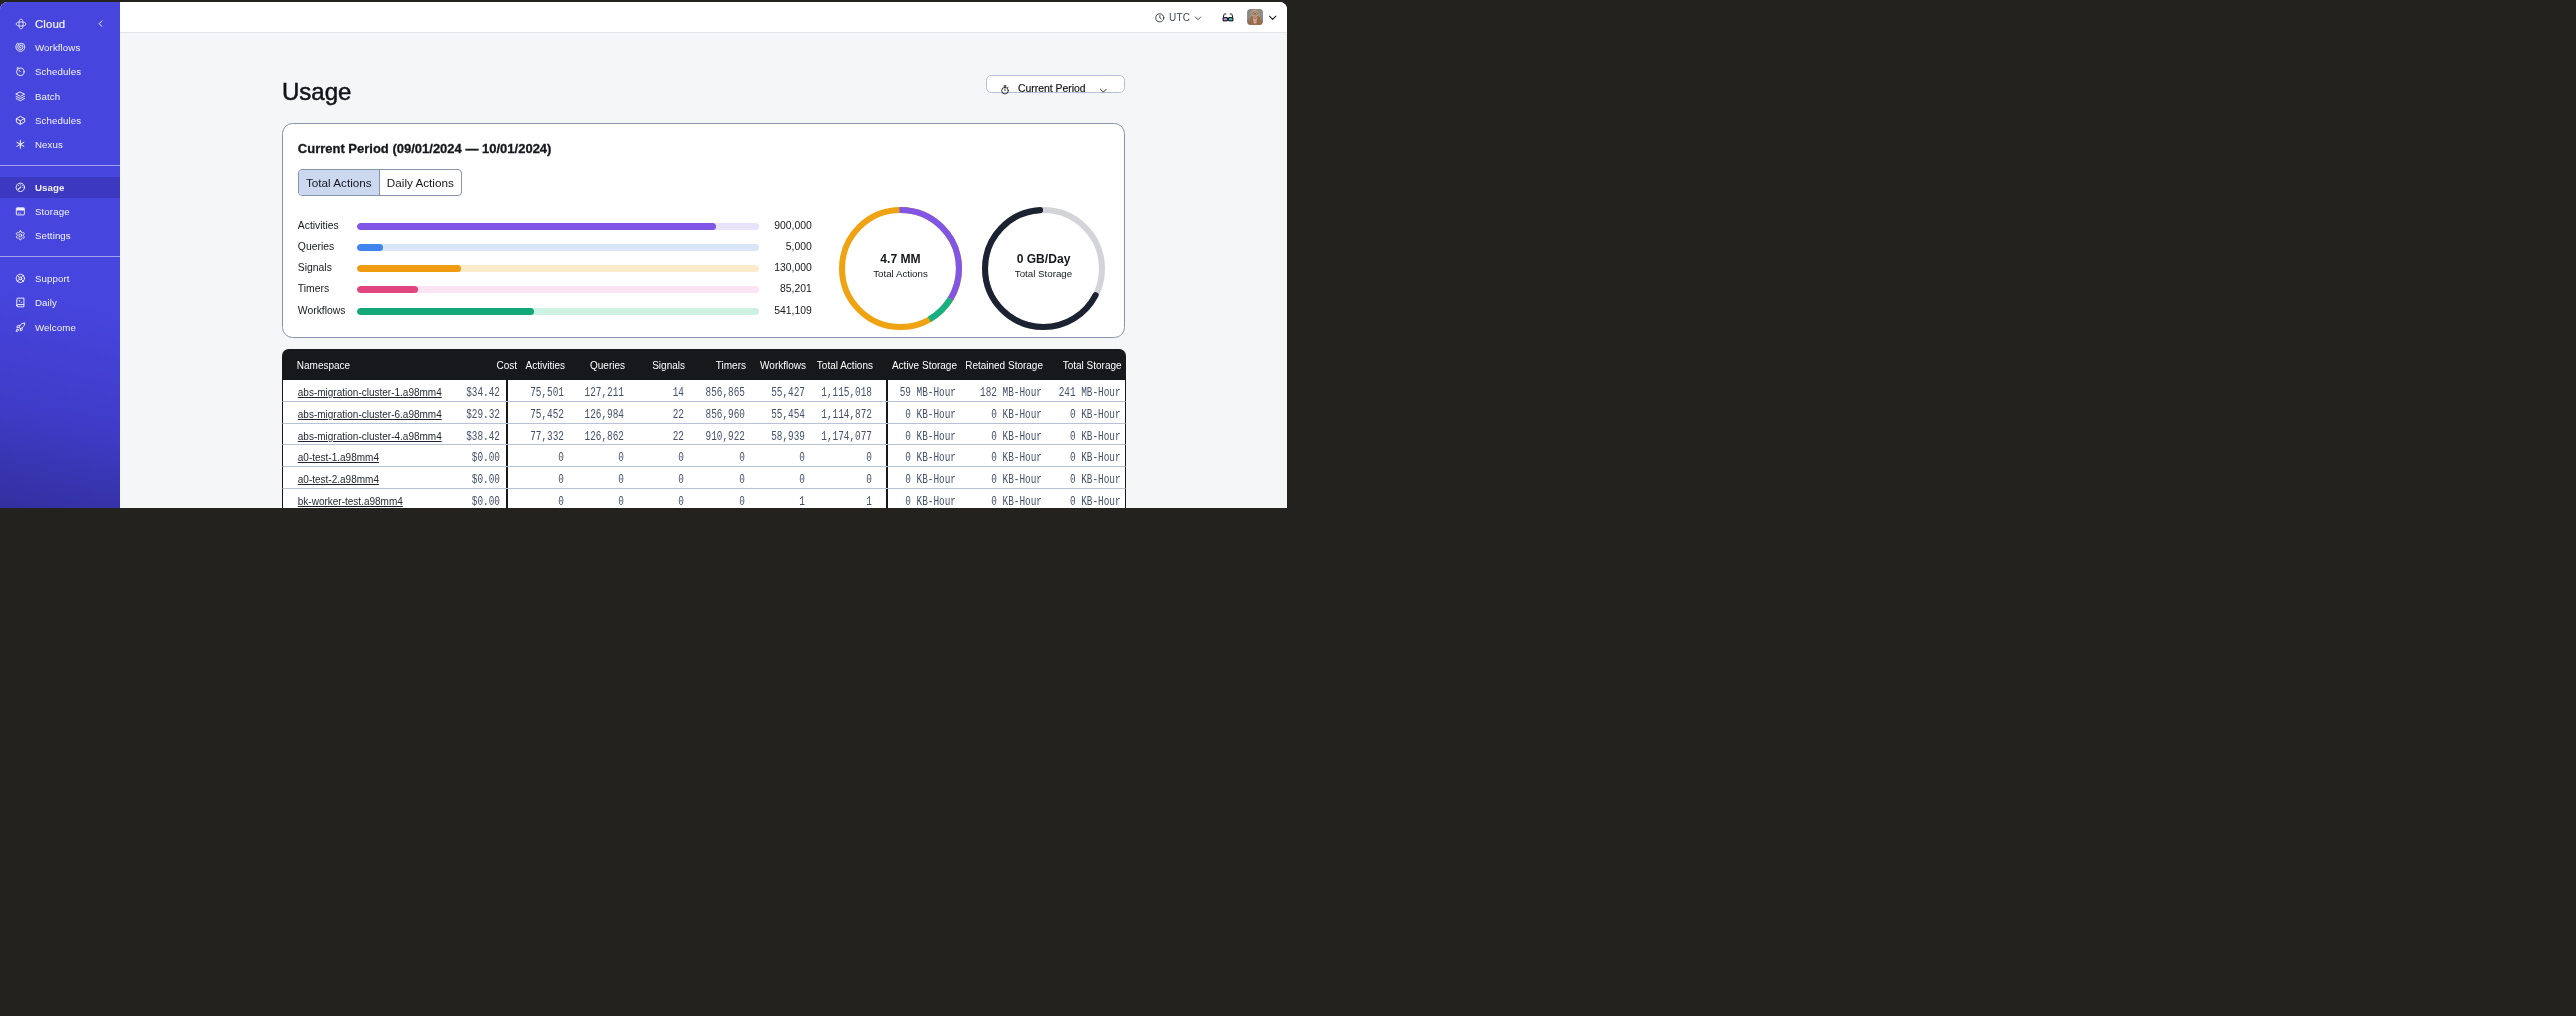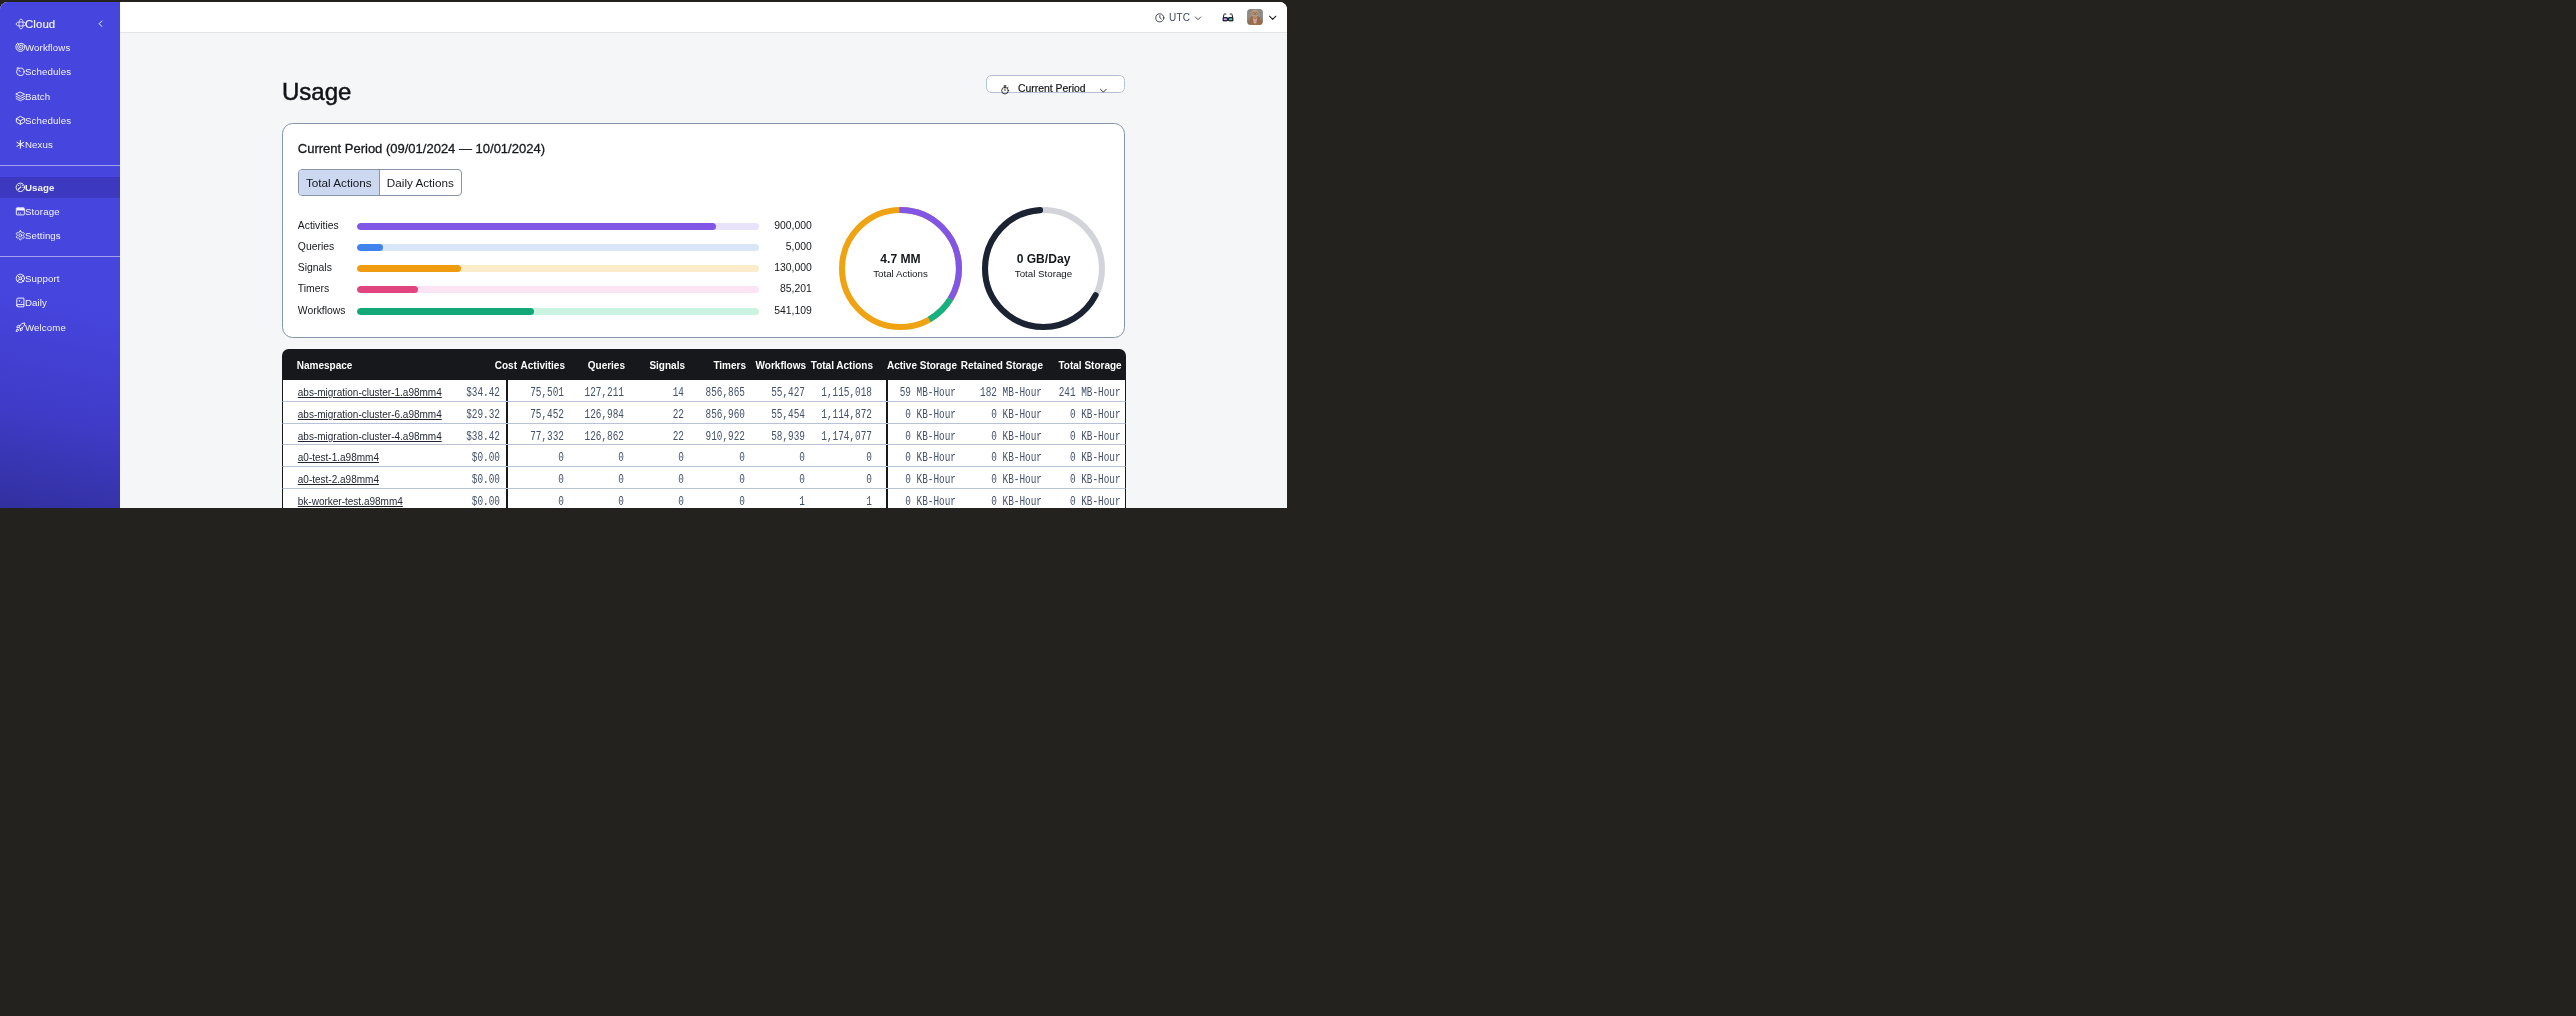--- a/index.html
+++ b/index.html
@@ -2,31 +2,31 @@
 <html style="font-size:10.7px"><head><meta charset="utf-8"><style>
 *{margin:0;padding:0;box-sizing:border-box}
 html,body{width:1288px;height:508px;overflow:hidden}
 body{background:#23221f;font-family:"Liberation Sans",sans-serif;position:relative}
 .window{position:absolute;left:0;top:2.3px;width:1287px;height:506px;border-radius:7.4px 7.4px 0 0;overflow:hidden;background:#f5f6f8}
 .sidebar{position:absolute;left:0;top:0;width:120px;height:100%;background:linear-gradient(192deg,#4645de 0%,#4645de 58%,#403cc9 80%,#32309f 100%);color:#fff}
 .header{position:absolute;left:120px;top:0;width:1167px;height:31px;background:#fff;border-bottom:0.7px solid #e3e5e9}
 .main{position:absolute;left:120px;top:31px;width:1167px;height:475px}
 .navitem{position:absolute;left:0;width:120px;height:20px;display:flex;align-items:center}
 .navitem .ic{position:absolute;left:15.4px;width:10.7px;height:10.7px}
-.navitem .tx{position:absolute;left:25px;font-size:9.7px;color:#f2f3fd;letter-spacing:0.1px}
+.navitem .tx{position:absolute;left:35px;font-size:9.7px;color:#f2f3fd;letter-spacing:0.1px}
 .navsep{position:absolute;left:0;width:120px;height:0.7px;background:rgba(255,255,255,.5)}
 .active-bg{position:absolute;left:0;top:175px;width:120px;height:20.4px;background:#3c39c0}
 .brow{position:absolute;left:14.8px;width:814px;height:14.8px}
 .blab{position:absolute;left:0;top:0.7px;font-size:10.4px;color:#15181d}
 .btrack{position:absolute;left:59px;top:3.7px;width:402px;height:7.4px;border-radius:3.7px;overflow:hidden;display:block}
 .bfill{position:absolute;left:0;top:0;height:7.4px;border-radius:3.7px;display:block}
 .bval{position:absolute;right:300px;top:0.7px;font-size:10.4px;color:#15181d;text-align:right}
 #tbl{position:absolute;left:162px;top:316px;width:844px}
 #tbl .thead{height:31px;background:#17181c;border-radius:6.7px 6.7px 0 0;position:relative}
-#tbl .th{position:absolute;top:10.4px;font-size:10px;font-weight:700;color:#fff}
+#tbl .th{position:absolute;top:10.4px;font-size:10px;font-weight:400;color:#fff}
 #tbl .row{height:21.7px;background:#fff;border-bottom:0.7px solid #b7c2d6;position:relative;border-left:1.3px solid #17181c;border-right:1.3px solid #17181c}
 #tbl .c{position:absolute;top:7.1px;font-size:9.4px;color:#42506a;font-family:"Liberation Mono",monospace;text-align:right;transform:scaleY(1.32);transform-origin:50% 50%}
 #tbl .ns{position:absolute;left:14.8px;top:7px;font-size:10px;color:#1f242e;text-decoration:underline}
 #tbl .vsep{position:absolute;top:0;bottom:0;width:2px;background:#17181c}
 </style></head><body>
 <div class="window">
 <div class="main" id="main">
   <h1 style="position:absolute;left:162px;top:45px;font-size:24px;font-weight:400;-webkit-text-stroke:0.5px #101318;color:#101318;letter-spacing:0">Usage</h1>
   <div style="position:absolute;left:866px;top:42px;width:139px;height:18px;background:#fff;border:1.3px solid #b4c0d7;border-radius:5.4px">
     <svg style="position:absolute;left:13.4px;top:8.7px;width:10px;height:10px" viewBox="0 0 24 24" fill="none" stroke="#15171c" stroke-width="2" stroke-linecap="round">
@@ -35,21 +35,21 @@
           <path d="M9.5 2.2 H14.5" stroke-width="2.4"></path>
           <path d="M12 2.4 V5"></path>
           <path d="M17.8 6.8 L19.4 5.5"></path>
         </svg>
     <span style="position:absolute;left:31px;top:7px;font-size:10.4px;font-weight:400;-webkit-text-stroke:0.2px #15171c;color:#15171c">Current Period</span>
     <svg style="position:absolute;left:112px;top:10.7px;width:8.7px;height:7.4px" viewBox="0 0 24 20" fill="none" stroke="#15171c" stroke-width="2.4" stroke-linecap="round" stroke-linejoin="round">
           <path d="M4 6 L12 14 L20 6"></path>
         </svg>
   </div>
   <div style="position:absolute;left:162px;top:90px;width:843px;height:215px;background:#fff;border:1px solid #8795ab;border-radius:10.7px">
-    <div style="position:absolute;left:14.8px;top:16.3px;font-size:13px;font-weight:400;-webkit-text-stroke:0.3px #15181d;color:#15181d">Current Period (09/01/2024 — 10/01/2024)</div>
+    <div style="position:absolute;left:14.8px;top:16.3px;font-size:13px;font-weight:700;-webkit-text-stroke:0.3px #15181d;color:#15181d">Current Period (09/01/2024 — 10/01/2024)</div>
     <div style="position:absolute;left:14.8px;top:45px;width:164px;height:27px;border:1px solid #8795ab;border-radius:4px;background:#fff;overflow:hidden;display:flex">
       <div style="width:81px;height:100%;background:#ccd8f0;border-right:1px solid #8795ab;display:flex;align-items:center;justify-content:center;font-size:11.7px;font-weight:400;color:#15181d">Total Actions</div>
       <div style="flex:1;display:flex;align-items:center;justify-content:center;font-size:11.7px;font-weight:400;color:#15181d">Daily Actions</div>
     </div>
     <div class="brow" style="top:95px">
           <span class="blab">Activities</span>
           <span class="btrack" style="background:#e9e2fb">
             <span class="bfill" style="width:89.3%;background:#8156e6"></span>
           </span>
           <span class="bval">900,000</span>

